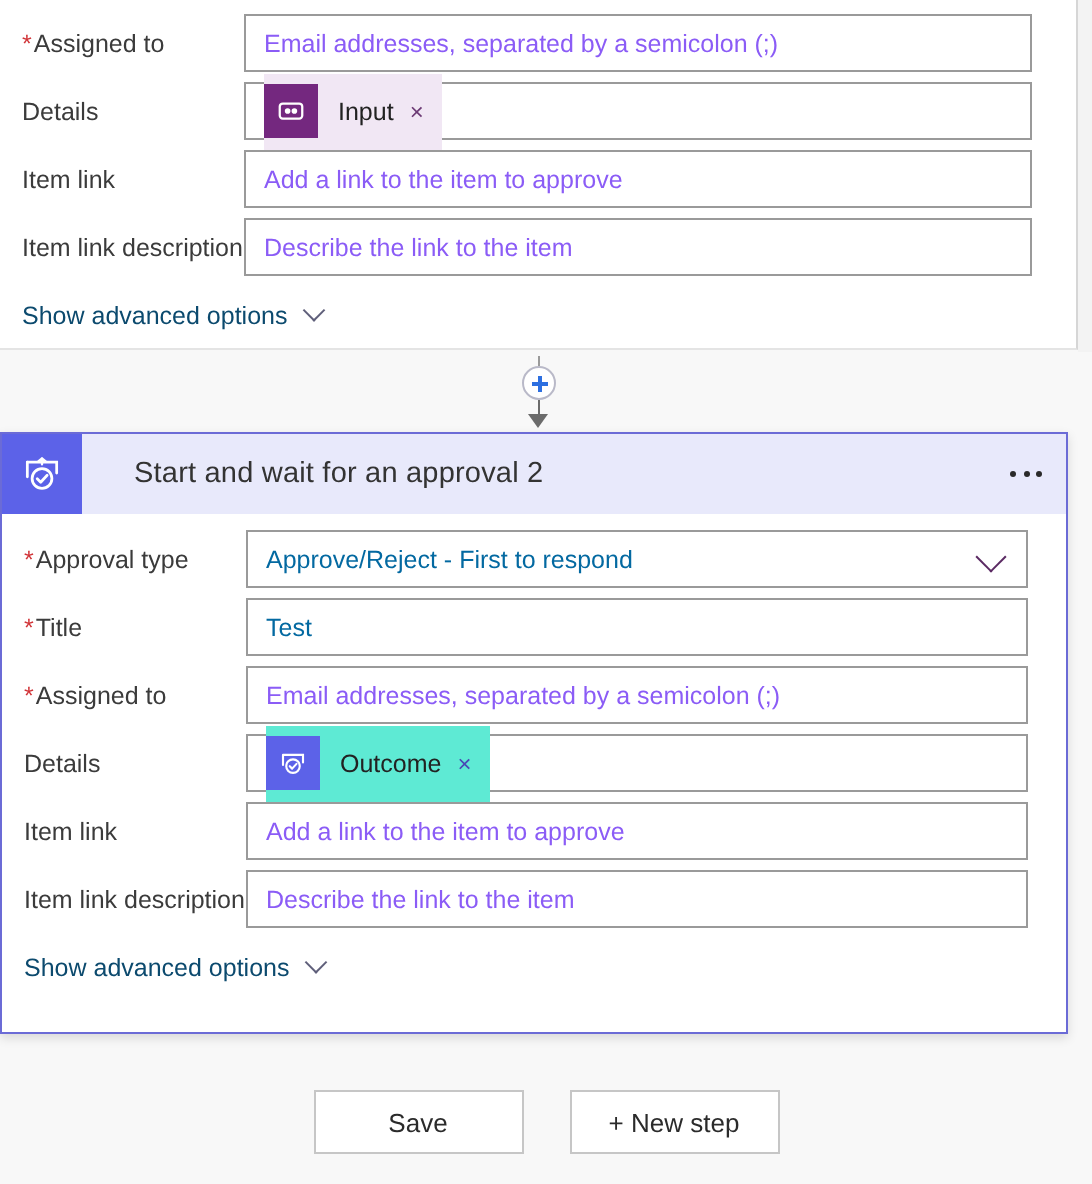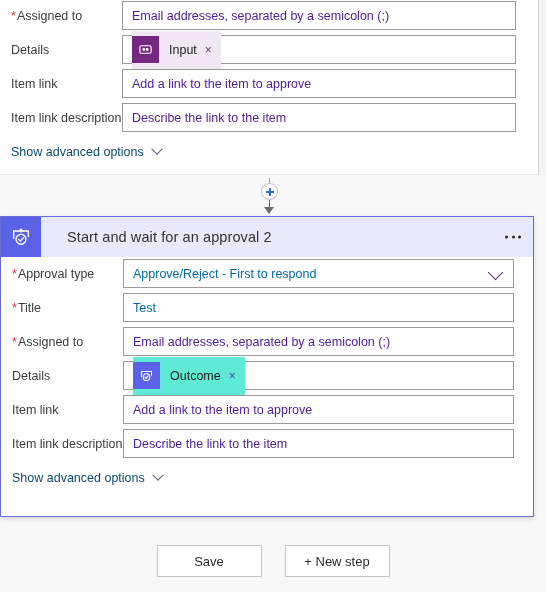--- a/index.html
+++ b/index.html
@@ -75,21 +75,21 @@
     cursor: pointer;
   }
   .header-ellipsis i {
     display: block;
     width: 3px; height: 3px;
     background: #2a2a2a;
     border-radius: 50%;
   }
 
   
-  .form-body { }
+  .form-body { padding-top: 6px; }
   .row {
     display: flex;
     align-items: center;
     height: 33px;
     margin-bottom: 1px;
   }
   .row-label {
     width: 122px;
     padding-left: 11px;
     font-size: 12.5px;
@@ -104,21 +104,21 @@
     height: 29px;
     border: 1px solid #9a9a9a;
     background: #ffffff;
     display: flex;
     align-items: center;
     padding-left: 9px;
     font-size: 12.5px;
   }
   .field.w1 { width: 394px; }   
   .field.w2 { width: 391px; }   
-  .placeholder { color: #4c1d95; }
+  .placeholder { color: #8b5cf6; }
   .value { color: #0369a1; }
 
   .chevron {
     position: absolute;
     right: 12px; top: 50%;
     width: 11px; height: 11px;
     margin-top: -7px;
     border-right: 1.6px solid #5b2a63;
     border-bottom: 1.6px solid #5b2a63;
     transform: rotate(45deg);

